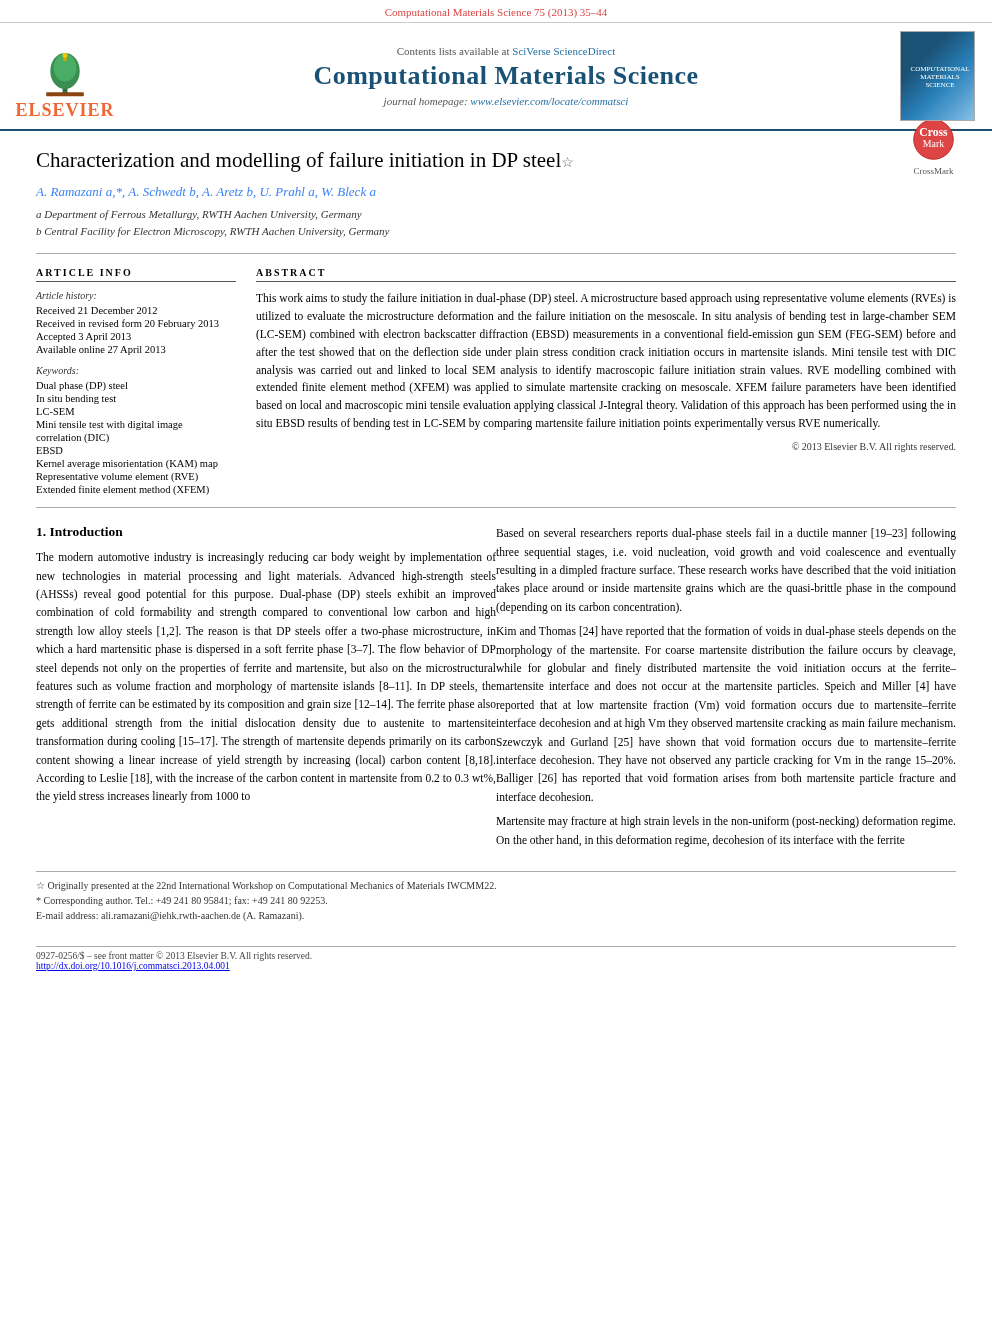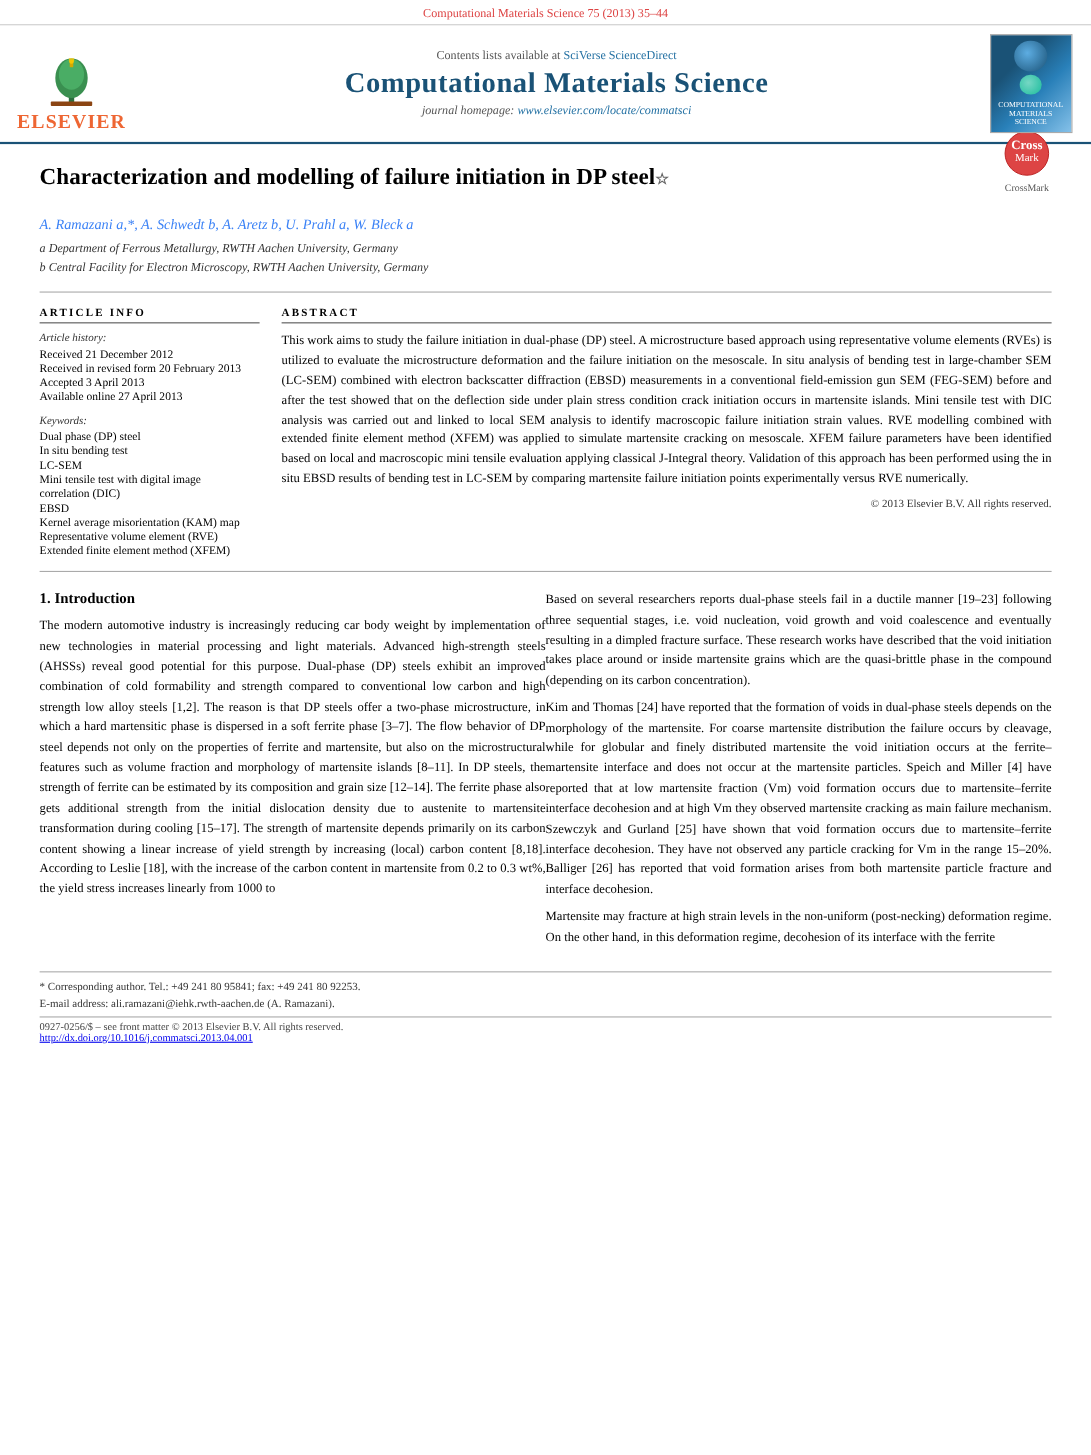--- a/index.html
+++ b/index.html
@@ -91,42 +91,42 @@
       color: white;
       font-size: 8px;
       padding: 4px;
       text-align: center;
       position: relative;
       overflow: hidden;
     }
     .journal-cover-inner {
       position: absolute;
       top: 5px; right: 5px; bottom: 5px; left: 5px;
-      display: flex; flex-direction: column; align-items: center; justify-content: center;
+      display: flex; flex-direction: row; align-items: center; justify-content: center;
       gap: 3px;
     }
     .cover-circle {
       width: 30px; height: 30px; border-radius: 50%;
       background: radial-gradient(circle at 40% 40%, #5dade2, #1a5276);
     }
     .cover-small {
       width: 20px; height: 20px; border-radius: 50%;
       background: radial-gradient(circle at 40% 40%, #76d7c4, #1abc9c);
     }
 
     
     .article-body {
       padding: 16px 36px;
     }
 
     .article-title {
       font-size: 21px;
-      font-weight: bold;
-      color: #000;
-      margin-bottom: 22px;
+      font-weight: normal;
+      color: #000;
+      margin-bottom: 10px;
       line-height: 1.3;
     }
     .article-title-star {
       font-size: 14px;
       color: #666;
     }
 
     .crossmark {
       float: right;
       margin-left: 10px;
@@ -254,21 +254,21 @@
       border-top: 1px solid #aaa;
       margin-top: 16px;
       padding-top: 6px;
       font-size: 10px;
       color: #333;
       line-height: 1.5;
     }
     .footer-bar {
       border-top: 1px solid #aaa;
       padding-top: 4px;
-      margin-top: 4px;
+      margin-top: 23px;
       font-size: 9.5px;
       color: #444;
     }
     .elsevier-tree {
       width: 60px;
       height: 45px;
     }
   </style>
 </head>
 <body>
@@ -389,20 +389,21 @@
     </div>
 
     <div class="right-col">
       <div class="body-text">Based on several researchers reports dual-phase steels fail in a ductile manner [19–23] following three sequential stages, i.e. void nucleation, void growth and void coalescence and eventually resulting in a dimpled fracture surface. These research works have described that the void initiation takes place around or inside martensite grains which are the quasi-brittle phase in the compound (depending on its carbon concentration).</div>
       <div class="body-text">Kim and Thomas [24] have reported that the formation of voids in dual-phase steels depends on the morphology of the martensite. For coarse martensite distribution the failure occurs by cleavage, while for globular and finely distributed martensite the void initiation occurs at the ferrite–martensite interface and does not occur at the martensite particles. Speich and Miller [4] have reported that at low martensite fraction (Vm) void formation occurs due to martensite–ferrite interface decohesion and at high Vm they observed martensite cracking as main failure mechanism. Szewczyk and Gurland [25] have shown that void formation occurs due to martensite–ferrite interface decohesion. They have not observed any particle cracking for Vm in the range 15–20%. Balliger [26] has reported that void formation arises from both martensite particle fracture and interface decohesion.</div>
       <div class="body-text">Martensite may fracture at high strain levels in the non-uniform (post-necking) deformation regime. On the other hand, in this deformation regime, decohesion of its interface with the ferrite</div>
     </div>
   </div>
 
   <div class="footnote-area">
+    <div>☆ Originally presented at the 22nd International Workshop on Computational Mechanics of Materials IWCMM22.</div>
     <div>* Corresponding author. Tel.: +49 241 80 95841; fax: +49 241 80 92253.</div>
     <div>E-mail address: ali.ramazani@iehk.rwth-aachen.de (A. Ramazani).</div>
   </div>
 
   <div class="footer-bar">
     <div>0927-0256/$ – see front matter © 2013 Elsevier B.V. All rights reserved.</div>
     <div>
       <a href="#">http://dx.doi.org/10.1016/j.commatsci.2013.04.001</a>
     </div>
   </div>

